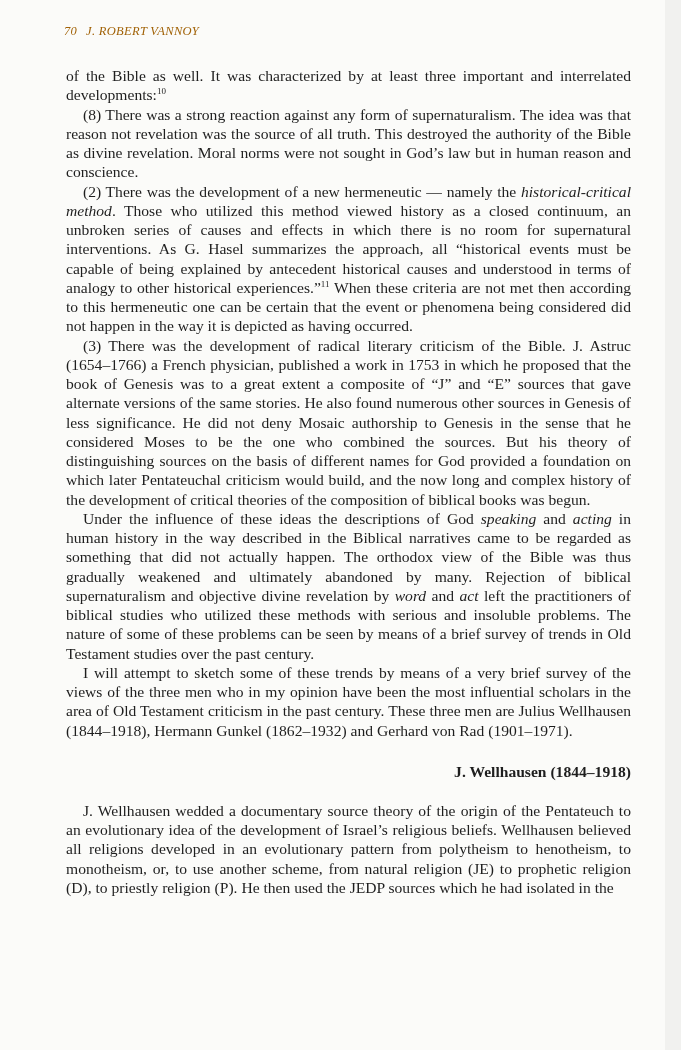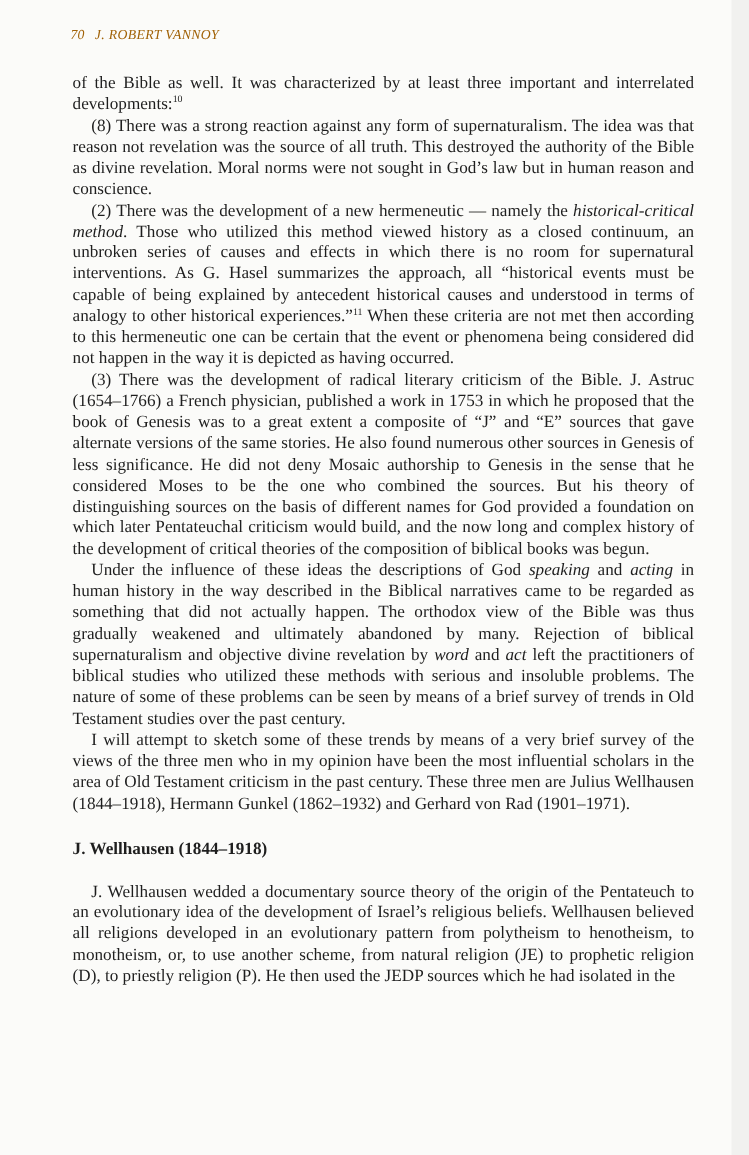--- a/index.html
+++ b/index.html
@@ -41,20 +41,21 @@
       hyphens: manual;
     }
     p.indent { text-indent: 17px; }
     sup { font-size: 9px; line-height: 0; vertical-align: 6px; }
     em { font-style: italic; }
     h2 {
       margin: 22px 0 20px 0;
       font-size: 15.6px;
       font-weight: bold;
       line-height: 19px;
+      text-align: right;
     }
   </style>
 </head>
 <body>
 
 <div class="edge-strip"></div>
 
 <div class="running-head">
   <span class="pg">70</span><span>J. ROBERT VANNOY</span>
 </div>

